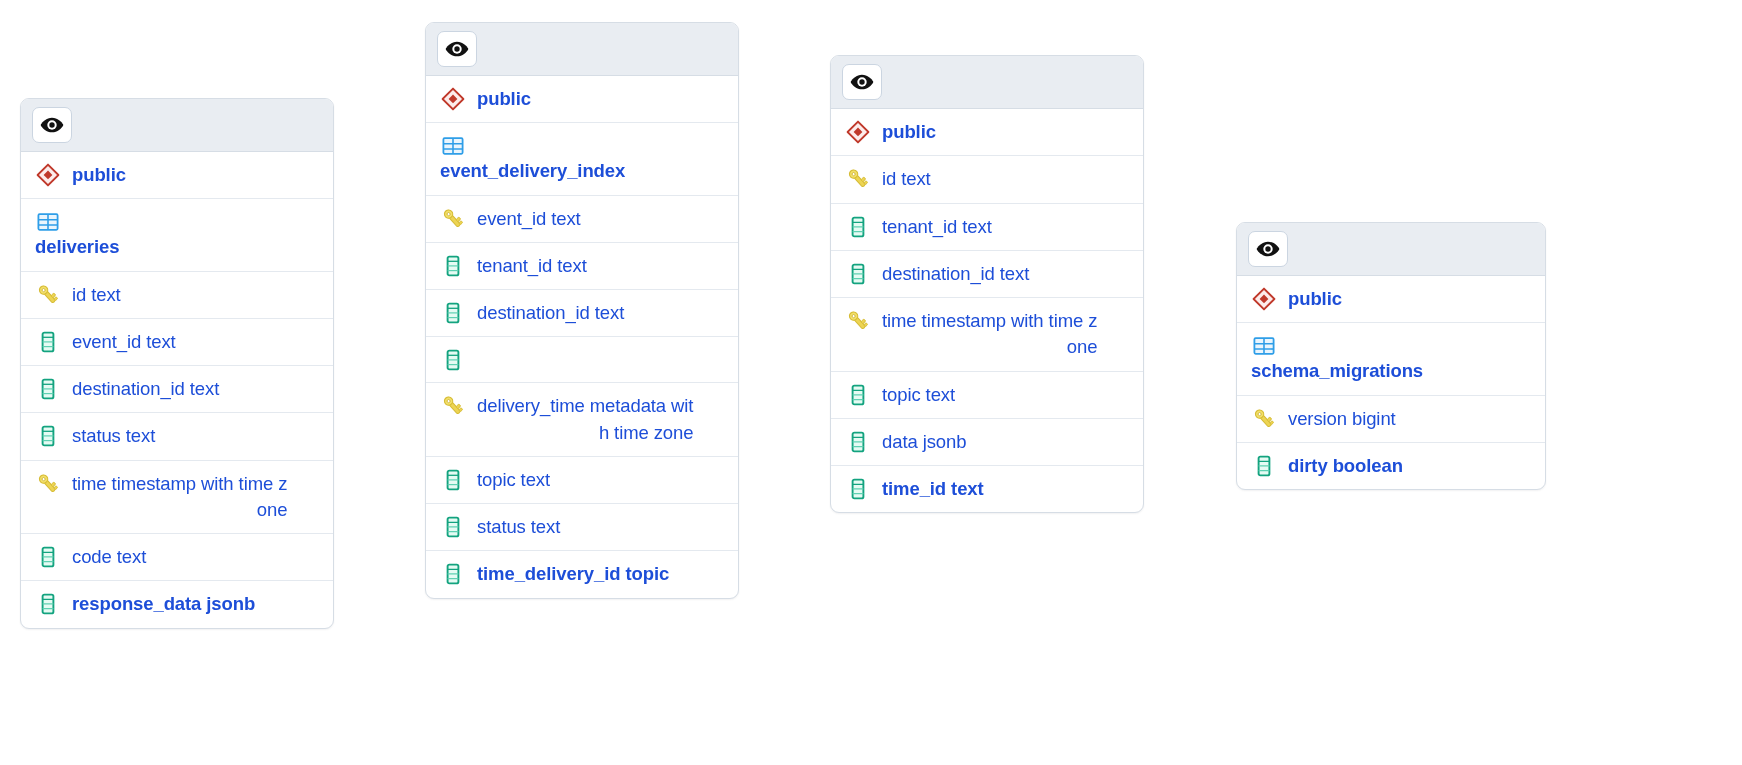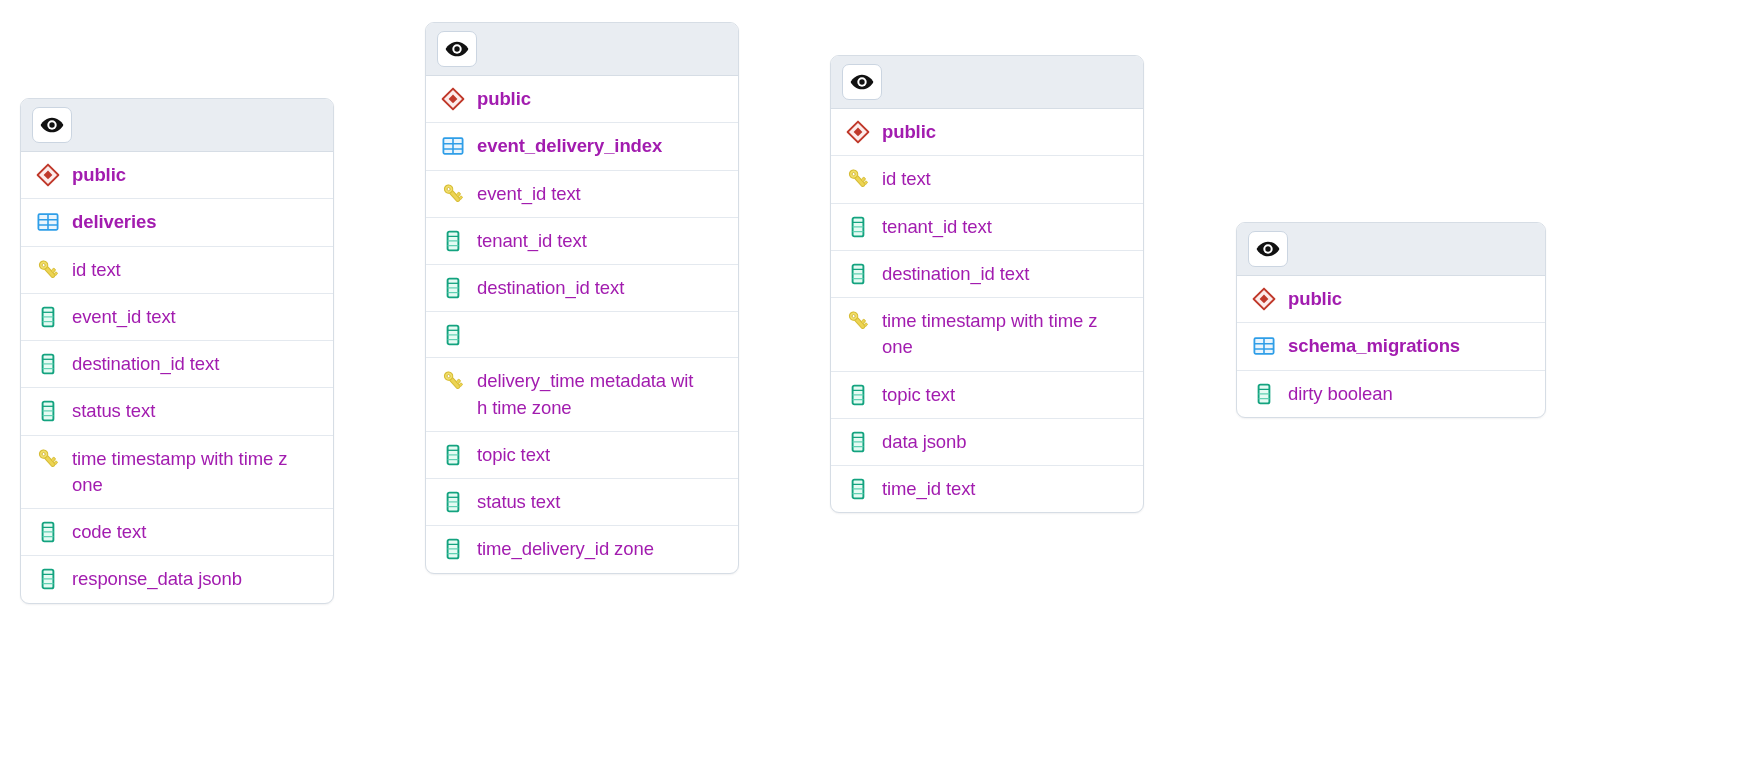--- a/index.html
+++ b/index.html
@@ -42,39 +42,40 @@
   }
 
   .row{
     display:flex;
     align-items:flex-start;
     border-bottom:1px solid #e4e9ef;
     padding:10px 12px 10px 14px;
     box-sizing:border-box;
     min-height:45px;
   }
-  .row:last-child{border-bottom:none;}
+  .row:last-child{border-bottom:none;font-weight:bold;}
   .row .ico{
     flex:0 0 auto;
     width:26px;
     display:flex;align-items:flex-start;justify-content:center;
     margin-right:11px;
     padding-top:1px;
   }
   .row .txt{
     font-size:18.5px;
-    color:#a21caf;
+    color:#1d4ed8;
     line-height:1.42;
     letter-spacing:-0.1px;
     word-break:break-word;
     white-space:pre-line;
+    text-align:right;
   }
   .row.schema .txt, .row.tablename .txt{font-weight:700;}
   .row.schema{min-height:45px;}
-  .row.tablename{min-height:45px;}
+  .row.tablename{min-height:45px;flex-direction:column;}
 
   svg{display:block;}
 </style>
 </head>
 <body>
 
 <div class="canvas">
     <div class="table-card" style="left: 20px; top: 98px; width: 314px;">
       <div class="card-header">
         <div class="eye-btn">
@@ -309,21 +310,21 @@
       </div>
       <div class="row column">
         <span class="ico">
           <svg width="22" height="24" viewBox="0 0 22 24" aria-hidden="true">
             <rect x="5.6" y="2.6" width="10.8" height="18.8" rx="1.7" fill="#e5fbf3" stroke="#13a37f" stroke-width="1.9"></rect>
             <line x1="5.6" y1="7.3" x2="16.4" y2="7.3" stroke="#13a37f" stroke-width="1.3"></line>
             <line x1="5.6" y1="11.9" x2="16.4" y2="11.9" stroke="#5fd0b2" stroke-width="1.2"></line>
             <line x1="5.6" y1="16.6" x2="16.4" y2="16.6" stroke="#5fd0b2" stroke-width="1.2"></line>
           </svg>
         </span>
-        <span class="txt">time_delivery_id zone</span>
+        <span class="txt">time_delivery_id topic</span>
       </div>
     </div>
     <div class="table-card" style="left: 830px; top: 55px; width: 314px;">
       <div class="card-header">
         <div class="eye-btn">
           <span>
             <svg width="26" height="26" viewBox="0 0 24 24" aria-hidden="true">
               <path d="M12 5.2C6.9 5.2 3.1 9.1 1.8 11.3c-.25.43-.25.97 0 1.4C3.1 14.9 6.9 18.8 12 18.8s8.9-3.9 10.2-6.1c.25-.43.25-.97 0-1.4C20.9 9.1 17.1 5.2 12 5.2z" fill="#111111"></path>
               <circle cx="12" cy="12" r="4.35" fill="#ffffff"></circle>
               <circle cx="12" cy="12" r="2.5" fill="#111111"></circle>
@@ -452,20 +453,34 @@
             <rect x="2.4" y="4.2" width="19.2" height="15.6" rx="1.2" fill="#eaf5fd" stroke="#2f9ee8" stroke-width="1.8"></rect>
             <line x1="2.4" y1="9.7" x2="21.6" y2="9.7" stroke="#2f9ee8" stroke-width="1.6"></line>
             <line x1="2.4" y1="15.0" x2="21.6" y2="15.0" stroke="#2f9ee8" stroke-width="1.6"></line>
             <line x1="12.0" y1="4.2" x2="12.0" y2="19.8" stroke="#2f9ee8" stroke-width="1.6"></line>
           </svg>
         </span>
         <span class="txt">schema_migrations</span>
       </div>
       <div class="row column">
         <span class="ico">
+          <svg width="24" height="24" viewBox="0 0 24 24" aria-hidden="true">
+            <g transform="rotate(-42 12 12)">
+              <rect x="10.0" y="2.3" width="4.0" height="19.0" rx="1.9" fill="#edd453" stroke="#d6bc36" stroke-width="1.0"></rect>
+              <circle cx="12.0" cy="5.4" r="4.1" fill="#f3e06a" stroke="#d6bc36" stroke-width="1.2"></circle>
+              <circle cx="12.0" cy="5.4" r="1.55" fill="#ffffff" stroke="#c9ad2d" stroke-width="0.8"></circle>
+              <rect x="13.6" y="14.4" width="4.2" height="2.9" rx="1.1" fill="#edd453" stroke="#d6bc36" stroke-width="0.9"></rect>
+              <rect x="13.6" y="18.6" width="3.3" height="2.6" rx="1.0" fill="#edd453" stroke="#d6bc36" stroke-width="0.9"></rect>
+            </g>
+          </svg>
+        </span>
+        <span class="txt">version bigint</span>
+      </div>
+      <div class="row column">
+        <span class="ico">
           <svg width="22" height="24" viewBox="0 0 22 24" aria-hidden="true">
             <rect x="5.6" y="2.6" width="10.8" height="18.8" rx="1.7" fill="#e5fbf3" stroke="#13a37f" stroke-width="1.9"></rect>
             <line x1="5.6" y1="7.3" x2="16.4" y2="7.3" stroke="#13a37f" stroke-width="1.3"></line>
             <line x1="5.6" y1="11.9" x2="16.4" y2="11.9" stroke="#5fd0b2" stroke-width="1.2"></line>
             <line x1="5.6" y1="16.6" x2="16.4" y2="16.6" stroke="#5fd0b2" stroke-width="1.2"></line>
           </svg>
         </span>
         <span class="txt">dirty boolean</span>
       </div>
     </div>

